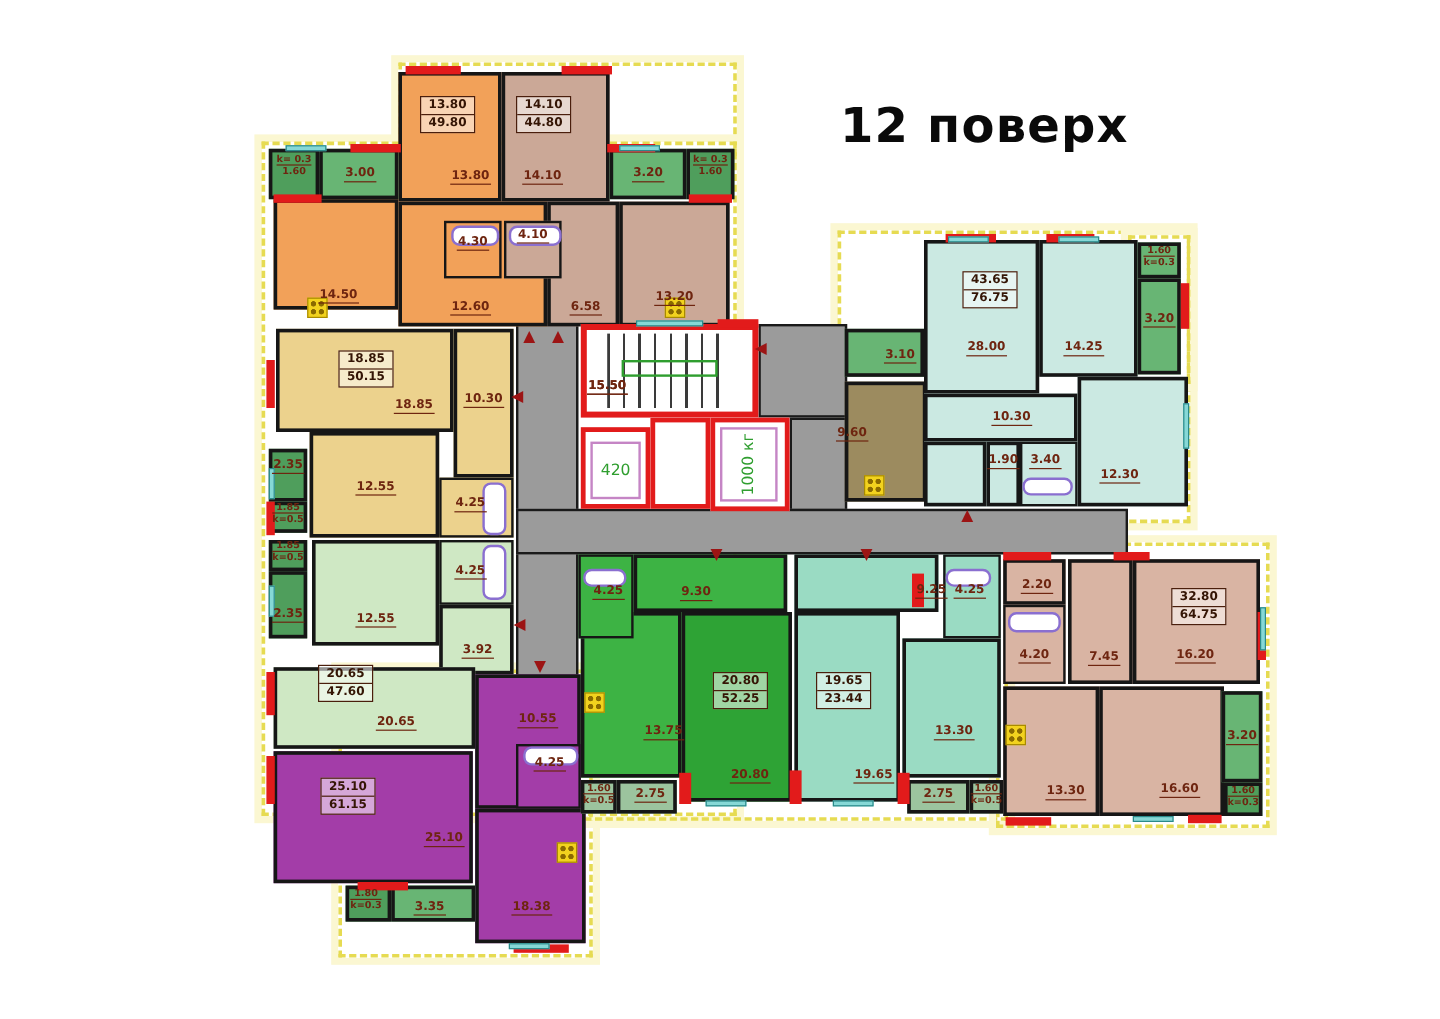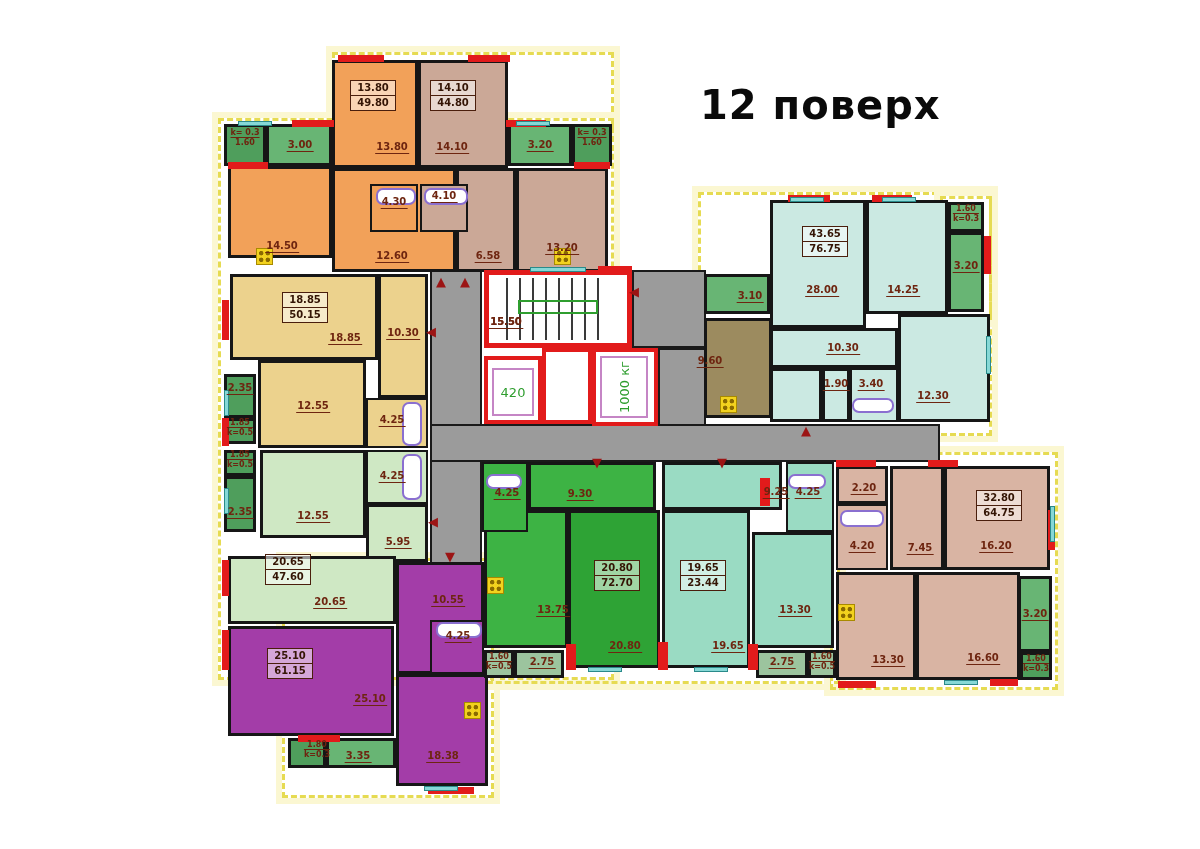--- a/index.html
+++ b/index.html
@@ -202,21 +202,21 @@
       <div class="abs rlabel" style="left: 394px; top: 196px;">4.30</div>
       <div class="abs rlabel" style="left: 444px; top: 190px;">4.10</div>
       <div class="abs rlabel" style="left: 345px; top: 332px;">18.85</div>
       <div class="abs rlabel" style="left: 403px; top: 327px;">10.30</div>
       <div class="abs rlabel" style="left: 313px; top: 400px;">12.55</div>
       <div class="abs rlabel" style="left: 392px; top: 414px;">4.25</div>
       <div class="abs rlabel" style="left: 240px; top: 382px;">2.35</div>
       <div class="abs rlabel" style="left: 240px; top: 506px;">2.35</div>
       <div class="abs rlabel" style="left: 313px; top: 510px;">12.55</div>
       <div class="abs rlabel" style="left: 392px; top: 470px;">4.25</div>
-      <div class="abs rlabel" style="left: 398px; top: 536px;">5.95</div>
+      <div class="abs rlabel" style="left: 398px; top: 536px;">3.92</div>
       <div class="abs rlabel" style="left: 330px; top: 596px;">20.65</div>
       <div class="abs rlabel" style="left: 370px; top: 693px;">25.10</div>
       <div class="abs rlabel" style="left: 448px; top: 594px;">10.55</div>
       <div class="abs rlabel" style="left: 458px; top: 630px;">4.25</div>
       <div class="abs rlabel" style="left: 443px; top: 750px;">18.38</div>
       <div class="abs rlabel" style="left: 358px; top: 750px;">3.35</div>
       <div class="abs rlabel" style="left: 507px; top: 487px;">4.25</div>
       <div class="abs rlabel" style="left: 580px; top: 488px;">9.30</div>
       <div class="abs rlabel" style="left: 553px; top: 604px;">13.75</div>
       <div class="abs rlabel" style="left: 625px; top: 640px;">20.80</div>
@@ -240,21 +240,21 @@
       <div class="abs rlabel" style="left: 920px; top: 542px;">7.45</div>
       <div class="abs rlabel" style="left: 996px; top: 540px;">16.20</div>
       <div class="abs rlabel" style="left: 888px; top: 654px;">13.30</div>
       <div class="abs rlabel" style="left: 983px; top: 652px;">16.60</div>
       <div class="abs rlabel" style="left: 1035px; top: 608px;">3.20</div>
       <div class="abs rlabel" style="left: 506px; top: 316px;">15.50</div>
       <div class="abs klabel" style="left: 245px; top: 128px;"><span class="top">k= 0.3</span><span>1.60</span></div>
       <div class="abs klabel" style="left: 592px; top: 128px;"><span class="top">k= 0.3</span><span>1.60</span></div>
       <div class="abs klabel" style="left: 240px; top: 418px;"><span class="top">1.85</span><span>k=0.5</span></div>
       <div class="abs klabel" style="left: 240px; top: 450px;"><span class="top">1.85</span><span>k=0.5</span></div>
-      <div class="abs klabel" style="left: 317px; top: 740px;"><span class="top">1.80</span><span>k=0.3</span></div>
+      <div class="abs klabel" style="left: 305px; top: 740px;"><span class="top">1.80</span><span>k=0.3</span></div>
       <div class="abs klabel" style="left: 499px; top: 652px;"><span class="top">1.60</span><span>k=0.5</span></div>
       <div class="abs klabel" style="left: 822px; top: 652px;"><span class="top">1.60</span><span>k=0.5</span></div>
       <div class="abs klabel" style="left: 966px; top: 204px;"><span class="top">1.60</span><span>k=0.3</span></div>
       <div class="abs klabel" style="left: 1036px; top: 654px;"><span class="top">1.60</span><span>k=0.3</span></div>
       <div class="abs aptbox" style="left: 373px; top: 80px;">
         <span class="a">13.80</span>
         <span class="b">49.80</span>
       </div>
       <div class="abs aptbox" style="left: 453px; top: 80px;">
         <span class="a">14.10</span>
@@ -267,21 +267,21 @@
       <div class="abs aptbox" style="left: 288px; top: 554px;">
         <span class="a">20.65</span>
         <span class="b">47.60</span>
       </div>
       <div class="abs aptbox" style="left: 290px; top: 648px;">
         <span class="a">25.10</span>
         <span class="b">61.15</span>
       </div>
       <div class="abs aptbox" style="left: 617px; top: 560px;">
         <span class="a">20.80</span>
-        <span class="b">72.70</span>
+        <span class="b">52.25</span>
       </div>
       <div class="abs aptbox" style="left: 703px; top: 560px;">
         <span class="a">19.65</span>
         <span class="b">23.44</span>
       </div>
       <div class="abs aptbox" style="left: 825px; top: 226px;">
         <span class="a">43.65</span>
         <span class="b">76.75</span>
       </div>
       <div class="abs aptbox" style="left: 999px; top: 490px;">

